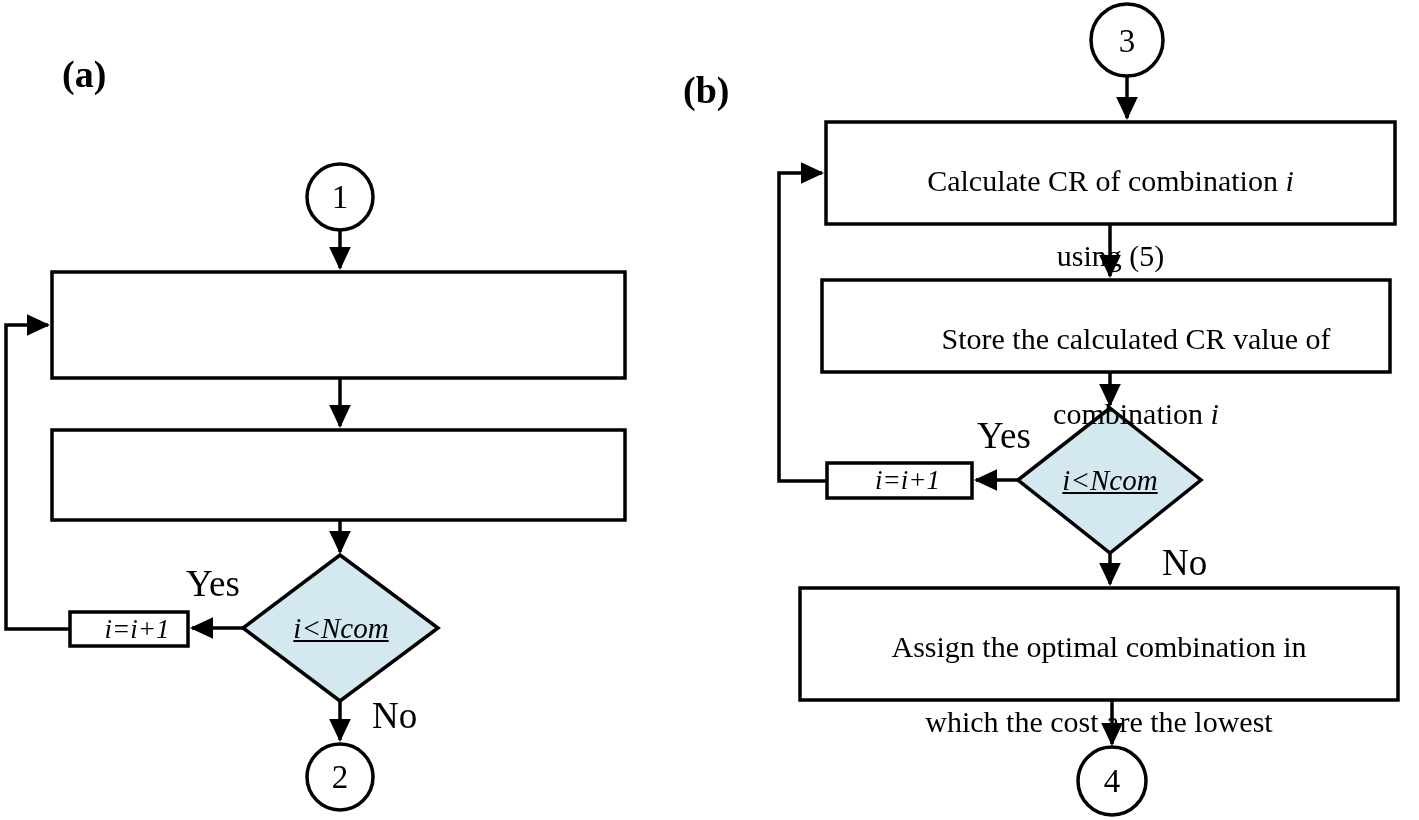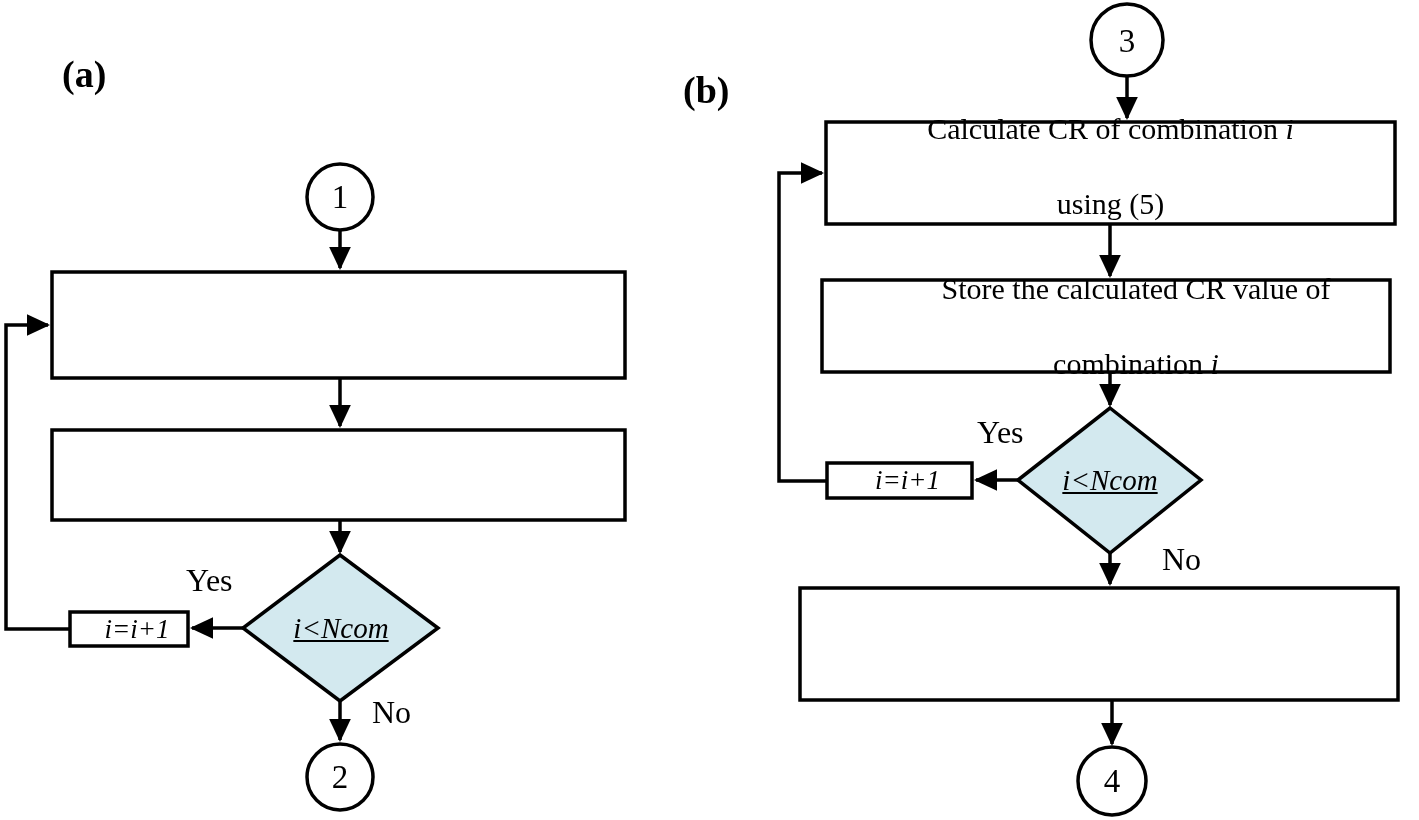--- a/index.html
+++ b/index.html
@@ -32,21 +32,21 @@
     white-space: nowrap;
   }
   .node-text {
     position: absolute;
     font-family: "Liberation Serif", "DejaVu Serif", serif;
     font-size: 30px;
     color: #000000;
     text-align: center;
     line-height: 1.25;
     display: flex;
-    align-items: flex-end;
+    align-items: flex-start;
     justify-content: center;
     pointer-events: none;
     white-space: pre-line;
   }
   .node-text i { font-style: italic; }
   .circle-text {
     position: absolute;
     font-family: "Liberation Serif", "DejaVu Serif", serif;
     font-size: 33px;
     color: #000000;
@@ -77,21 +77,21 @@
     text-align: center;
     display: flex;
     align-items: center;
     justify-content: center;
     white-space: nowrap;
     margin-left: 8px;
   }
   .edge-label {
     position: absolute;
     font-family: "Liberation Serif", "DejaVu Serif", serif;
-    font-size: 32px;
+    font-size: 37px;
     color: #000000;
     white-space: nowrap;
   }
 </style>
 </head>
 <body>
 
 <div id="stage">
 
   <svg class="layer" viewBox="0 0 1419 820">
@@ -188,19 +188,25 @@
     <span>
       <span>Store the calculated CR value of</span><br>
       <span>combination <i>i</i></span>
     </span>
   </div>
 
   <div class="diamond-text" style="left:1034px; top:462px; width:152px; height:36px;">i&lt;Ncom</div>
 
   <div class="small-box-text" style="left:829px; top:464px; width:141px; height:33px;">i=i+1</div>
 
+  <div class="node-text" style="left:804px; top:590px; width:590px; height:108px;">
+    <span>
+      <span>Assign the optimal combination in</span><br>
+      <span>which the cost are the lowest</span>
+    </span>
+  </div>
 
   <div class="circle-text" style="left:1078px; top:748px; width:68px; height:66px;">4</div>
 
   <div class="edge-label" style="left:977px; top:414px;">Yes</div>
   <div class="edge-label" style="left:1162px; top:541px;">No</div>
 
 </div>
 
 </body></html>

